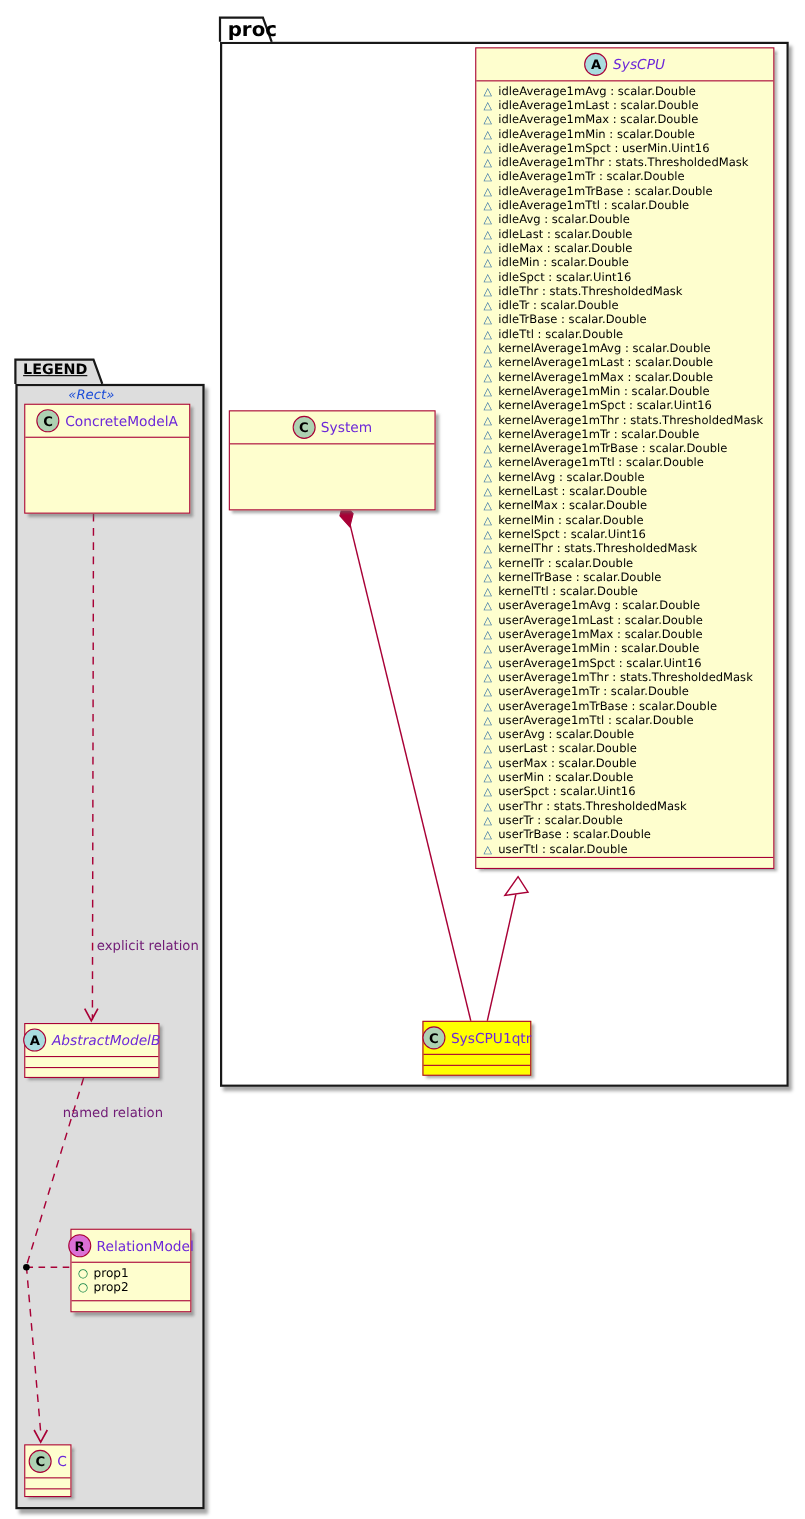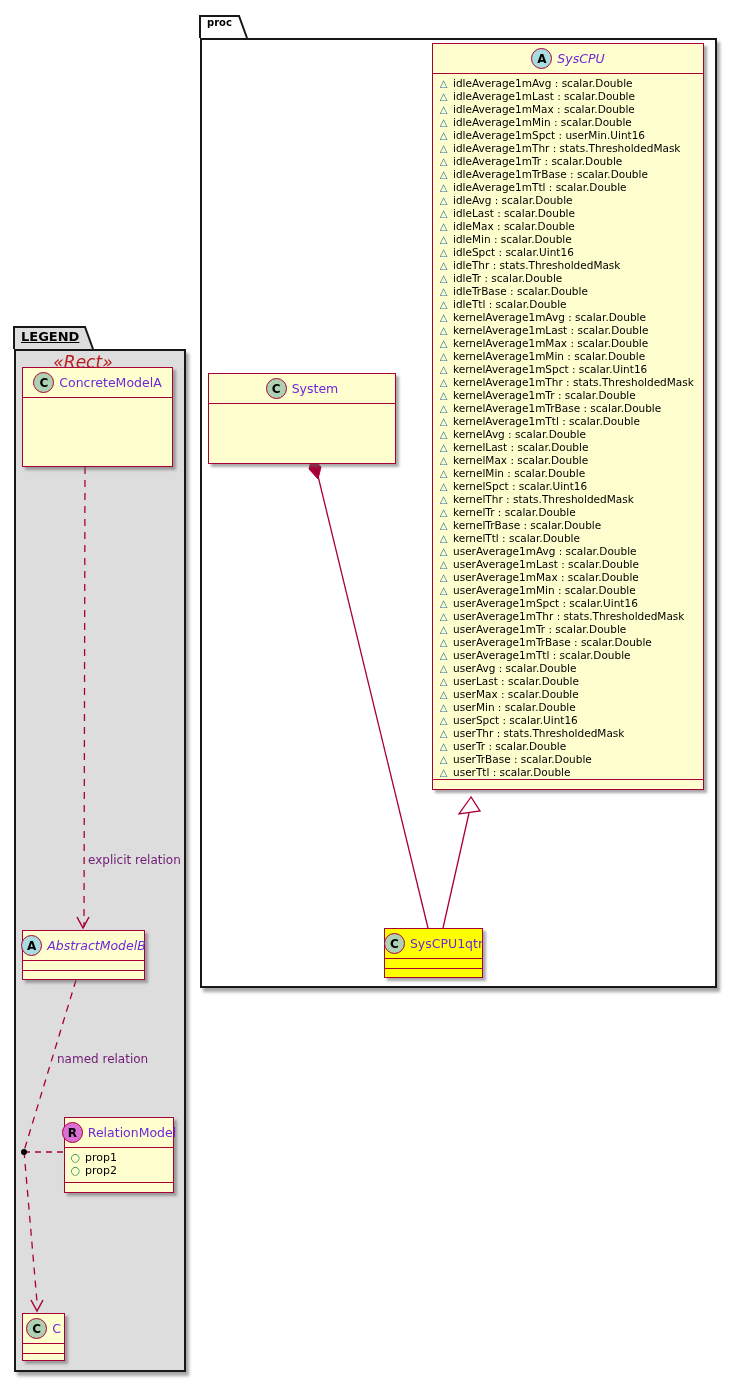--- a/index.html
+++ b/index.html
@@ -5,25 +5,25 @@
   html,body{margin:0;padding:0;background:#FFFFFF;}
   #canvas{
     position:relative;width:732px;height:1381px;overflow:hidden;
     font-family:"DejaVu Sans",sans-serif;background:#FFFFFF;
   }
   
   .pkg{position:absolute;box-sizing:border-box;border:2px solid #181818;
        box-shadow:3px 4px 3px rgba(0,0,0,0.35);}
   #pkg-proc{left:200px;top:38px;width:517px;height:950px;background:#FFFFFF;z-index:1;}
   #pkg-legend{left:14px;top:349px;width:172px;height:1023px;background:#DDDDDD;z-index:1;}
-  .pkg-label{position:absolute;font-weight:bold;font-size:10px;color:#000;z-index:4;}
+  .pkg-label{position:absolute;font-weight:bold;font-size:18px;color:#000;z-index:4;}
   #lbl-proc{left:207px;top:17px;}
   #lbl-legend{left:21px;top:329px;font-size:13px;text-decoration:underline;}
   #stereotype-rect{position:absolute;left:14px;top:352px;width:138px;text-align:center;
-       font-style:italic;font-size:17px;color:#b91c1c;z-index:4;}
+       font-style:italic;font-size:12px;color:#1d4ed8;z-index:4;}
   
   #edge-layer{position:absolute;left:0;top:0;z-index:3;pointer-events:none;}
   
   .cls{position:absolute;box-sizing:border-box;border:1.5px solid #A80036;background:#FEFECE;
        display:flex;flex-direction:column;box-shadow:3px 3px 2.5px rgba(100,100,100,0.55);z-index:5;}
   .cls-title{flex:0 0 auto;display:flex;align-items:center;justify-content:center;gap:5px;
        padding:4px 6px;min-height:21px;}
   .cls-name{font-size:12.5px;color:#6d28d9;white-space:nowrap;}
   .italic{font-style:italic;}
   .spot{width:19px;height:19px;border-radius:50%;border:1px solid #A80036;flex:0 0 auto;
@@ -46,21 +46,21 @@
   #cls-syscpu .attr-text{font-size:10.5px;}
   #cls-system{left:208px;top:373px;width:188px;height:91px;}
   #cls-syscpu1qtr{left:384px;top:928px;width:99px;height:50px;background:#FFFF00;}
   #cls-concretemodela{left:22px;top:367px;width:151px;height:100px;}
   #cls-abstractmodelb{left:22px;top:930px;width:123px;height:50px;}
   #cls-relationmodel{left:64px;top:1117px;width:110px;height:76px;}
   #cls-c{left:22px;top:1313px;width:43px;height:48px;}
   
   .rel-label{position:absolute;font-size:12px;color:#701a75;z-index:6;white-space:nowrap;}
   #lbl-explicit{left:88px;top:853px;}
-  #lbl-named{left:57px;top:1052px;text-align:center;}
+  #lbl-named{left:57px;top:1004px;text-align:center;}
 </style>
 </head>
 <body>
 
 <div id="canvas">
 
   <div class="pkg" id="pkg-proc"></div>
   <div class="pkg" id="pkg-legend"></div>
 
   <svg id="edge-layer" width="732" height="1381" viewBox="0 0 732 1381">

